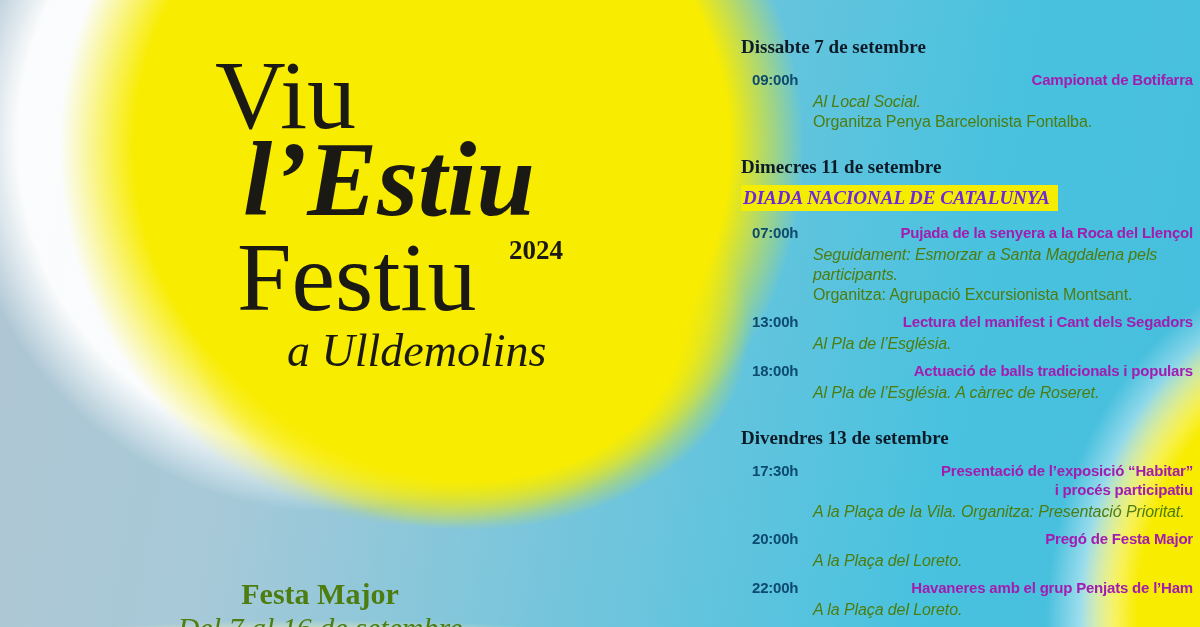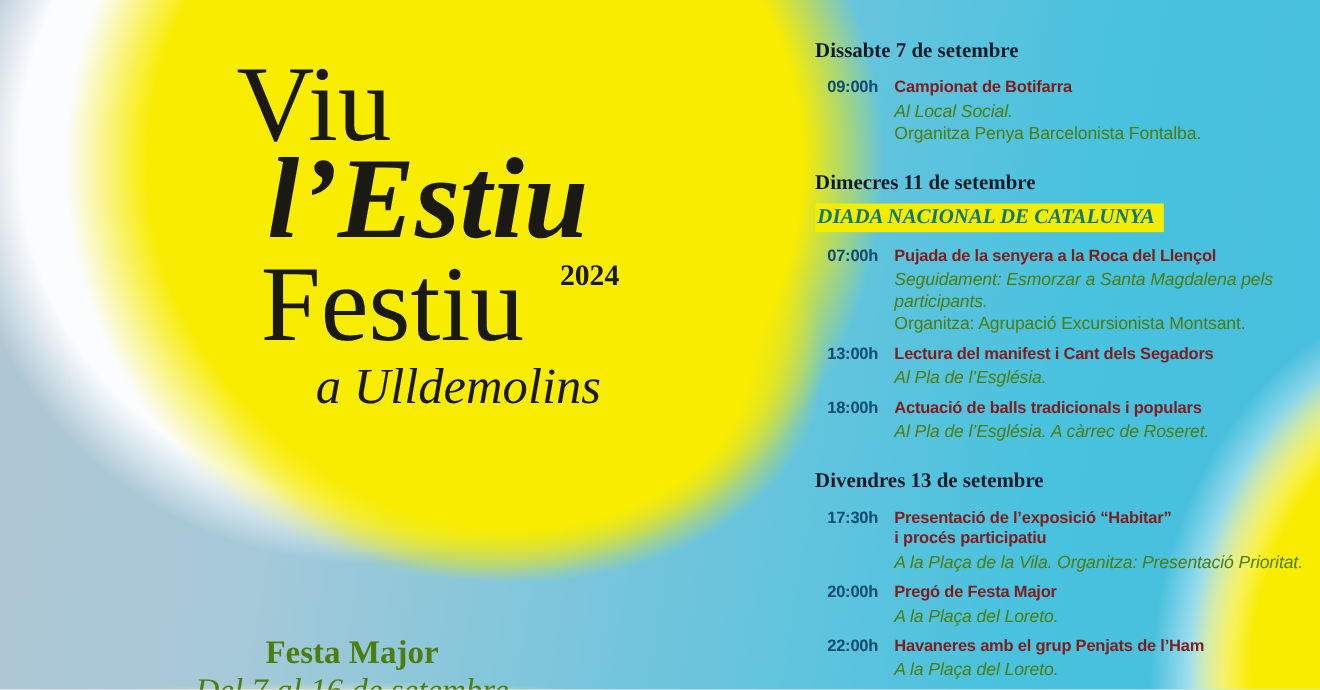--- a/index.html
+++ b/index.html
@@ -32,25 +32,25 @@
   .t-festiu{left:237px;top:228px;font-size:98px;}
   .t-year{left:509px;top:237px;font-size:27px;font-weight:bold;}
   .t-loc{left:287px;top:328px;font-size:46px;font-style:italic;}
   .footer{position:absolute;left:150px;top:542px;width:340px;text-align:center;color:#4d7c0f;margin-top:35px;}
   .footer-title{font-size:30px;font-weight:bold;line-height:34px;}
   .footer-dates{font-size:30px;font-style:italic;line-height:34px;}
   
   .schedule{position:absolute;left:741px;top:36px;width:452px;}
   .day{margin-bottom:24px;}
   .day-heading{font-family:"Liberation Serif",serif;font-weight:bold;font-size:19px;line-height:22px;color:#0d1b29;margin-bottom:12px;}
-  .day-badge{display:inline-block;font-family:"Liberation Serif",serif;font-weight:bold;font-style:italic;font-size:19px;line-height:26px;color:#0f766e;background:#f4ed00;padding:0 8px 0 2px;margin:-8px 0 12px 0;}
+  .day-badge{display:inline-block;font-family:"Liberation Serif",serif;font-weight:bold;font-style:italic;font-size:19px;line-height:26px;color:#6d28d9;background:#f4ed00;padding:0 8px 0 2px;margin:-8px 0 12px 0;}
   .event{display:flex;padding-left:11px;margin-bottom:7px;}
   .time{flex:0 0 54px;margin-right:7px;font-size:15px;font-weight:bold;line-height:19px;color:#0c4a6e;letter-spacing:-.2px;}
   .content{flex:1;}
-  .title-line{font-size:15px;font-weight:bold;line-height:19px;color:#7f1d1d;letter-spacing:-.2px;}
+  .title-line{font-size:15px;font-weight:bold;line-height:19px;color:#a21caf;letter-spacing:-.2px;text-align:right;}
   .details{margin-top:3px;}
   .detail{font-size:16px;line-height:20px;color:#4d7c0f;letter-spacing:-.1px;}
   .detail.italic{font-style:italic;}
 </style>
 </head>
 <body>
 
 <div class="poster">
   <div class="bg"></div>
 

